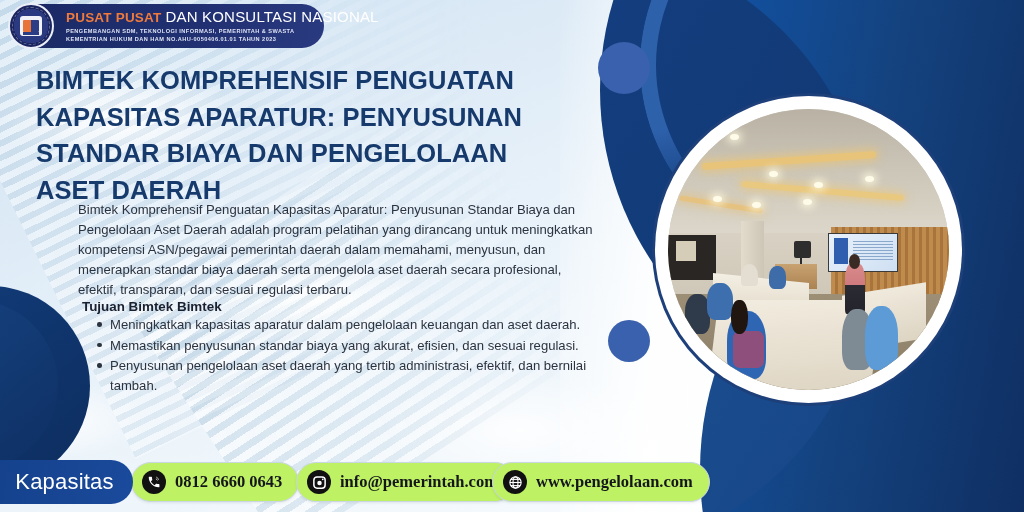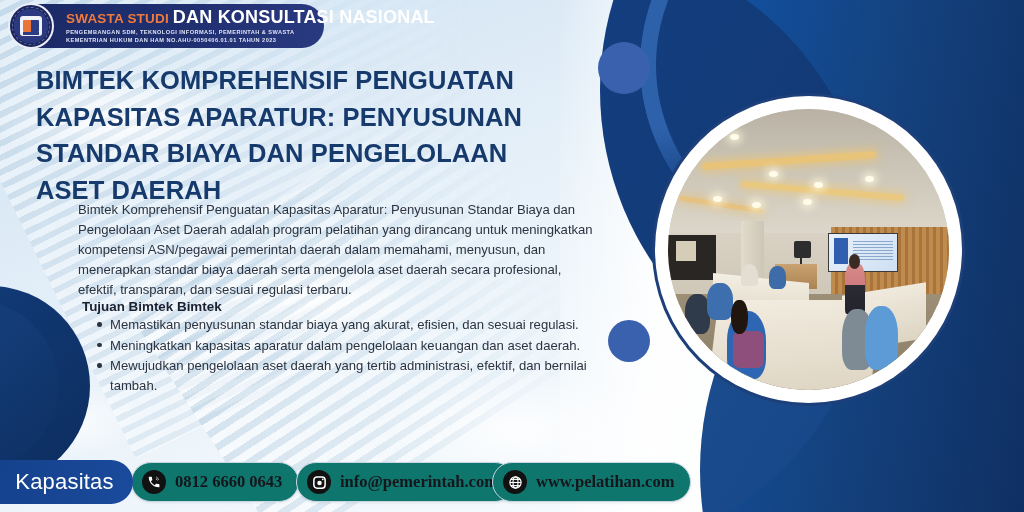--- a/index.html
+++ b/index.html
@@ -116,21 +116,21 @@
     display:flex; align-items:center;
     padding-left:42px;
     z-index:6;
   }
   .header-title { white-space:nowrap; line-height:1; margin-bottom:2px; }
   .header-title .h-orange {
     color:#ef7a3c; font-size:13.5px; font-weight:bold; letter-spacing:0.2px;
     font-family:"Liberation Sans", sans-serif;
   }
   .header-title .h-white {
-    color:#ffffff; font-size:18px; font-weight:bold; letter-spacing:0.2px;
+    color:#ffffff; font-size:15px; font-weight:normal; letter-spacing:0.2px;
   }
   .header-sub1, .header-sub2 {
     color:#dfe3f5; font-size:5.6px; font-weight:bold; letter-spacing:0.45px;
     white-space:nowrap; line-height:1.5;
   }
   .header-texts { display:flex; flex-direction:column; justify-content:center; }
 
   
   .logo-seal {
     position:absolute; left:8px; top:3px; width:46px; height:46px;
@@ -327,21 +327,21 @@
     border-radius:0 24px 24px 0;
     display:flex; align-items:center; justify-content:center;
     padding-left:8px;
     z-index:3;
   }
   .register-btn span {
     color:#ffffff; font-size:22px; font-weight:500; letter-spacing:0.2px;
   }
   .pill {
     position:absolute; top:8px; height:40px;
-    background:#0f766e;
+    background:#bef264;
     border:1.2px solid #c9d6e4;
     border-radius:22px;
     display:flex; align-items:center;
     padding:0 16px 0 10px;
     gap:9px;
     box-shadow:0 1px 3px rgba(0,0,0,0.08);
   }
   .pill-text {
     font-family:"Liberation Serif", serif;
     font-size:16.5px; font-weight:bold; color:#14161c; white-space:nowrap;
@@ -419,42 +419,42 @@
       <div class="ph-person" style="left:26%;top:55%;width:6%;height:8%;background:#e3ddd2;border-radius:50% 50% 20% 20%"></div>
       <div class="ph-person" style="left:36%;top:56%;width:6%;height:8%;background:#3e6ca8"></div>
     </div>
   </div>
 
   <div class="content">
 
     <div class="header-bar">
       <div class="header-texts">
         <div class="header-title">
-          <span class="h-orange">SWASTA STUDI </span><span class="h-white">DAN KONSULTASI NASIONAL</span>
+          <span class="h-orange">PUSAT PUSAT </span><span class="h-white">DAN KONSULTASI NASIONAL</span>
         </div>
         <div class="header-sub1">PENGEMBANGAN SDM, TEKNOLOGI INFORMASI, PEMERINTAH &amp; SWASTA</div>
         <div class="header-sub2">KEMENTRIAN HUKUM DAN HAM NO.AHU-0050406.01.01 TAHUN 2023</div>
       </div>
     </div>
 
     <div class="logo-seal">
       <div class="logo-ring-text"></div>
       <div class="logo-inner">
         <div class="logo-book"></div>
         <div class="logo-pillar"></div>
       </div>
     </div>
 
     <h1 class="title">Bimtek Komprehensif Penguatan Kapasitas Aparatur: Penyusunan Standar Biaya dan Pengelolaan Aset Daerah</h1>
     <p class="paragraph">Bimtek Komprehensif Penguatan Kapasitas Aparatur: Penyusunan Standar Biaya dan Pengelolaan Aset Daerah adalah program pelatihan yang dirancang untuk meningkatkan kompetensi ASN/pegawai pemerintah daerah dalam memahami, menyusun, dan menerapkan standar biaya daerah serta mengelola aset daerah secara profesional, efektif, transparan, dan sesuai regulasi terbaru.</p>
     <div class="goals-heading">Tujuan Bimtek Bimtek</div>
     <ul class="goals-list" id="goals-list">
+        <li>Meningkatkan kapasitas aparatur dalam pengelolaan keuangan dan aset daerah.</li>
         <li>Memastikan penyusunan standar biaya yang akurat, efisien, dan sesuai regulasi.</li>
-        <li>Meningkatkan kapasitas aparatur dalam pengelolaan keuangan dan aset daerah.</li>
-        <li>Mewujudkan pengelolaan aset daerah yang tertib administrasi, efektif, dan bernilai tambah.</li>
+        <li>Penyusunan pengelolaan aset daerah yang tertib administrasi, efektif, dan bernilai tambah.</li>
       </ul>
 
   </div>
 
   <div class="footer">
 
     <div class="register-btn">
       <span>Kapasitas</span>
     </div>
 
@@ -483,19 +483,19 @@
     <div class="pill pill-web">
       <span class="ic">
         <svg width="15" height="15" viewBox="0 0 24 24" fill="none" stroke="#ffffff" stroke-width="1.8">
           <circle cx="12" cy="12" r="9"></circle>
           <ellipse cx="12" cy="12" rx="4" ry="9"></ellipse>
           <line x1="3" y1="12" x2="21" y2="12"></line>
           <line x1="4.6" y1="7" x2="19.4" y2="7"></line>
           <line x1="4.6" y1="17" x2="19.4" y2="17"></line>
         </svg>
       </span>
-      <span class="pill-text">www.pelatihan.com</span>
+      <span class="pill-text">www.pengelolaan.com</span>
     </div>
 
   </div>
 
   <div class="navy-panel"></div>
 </div>
 
 </body></html>

